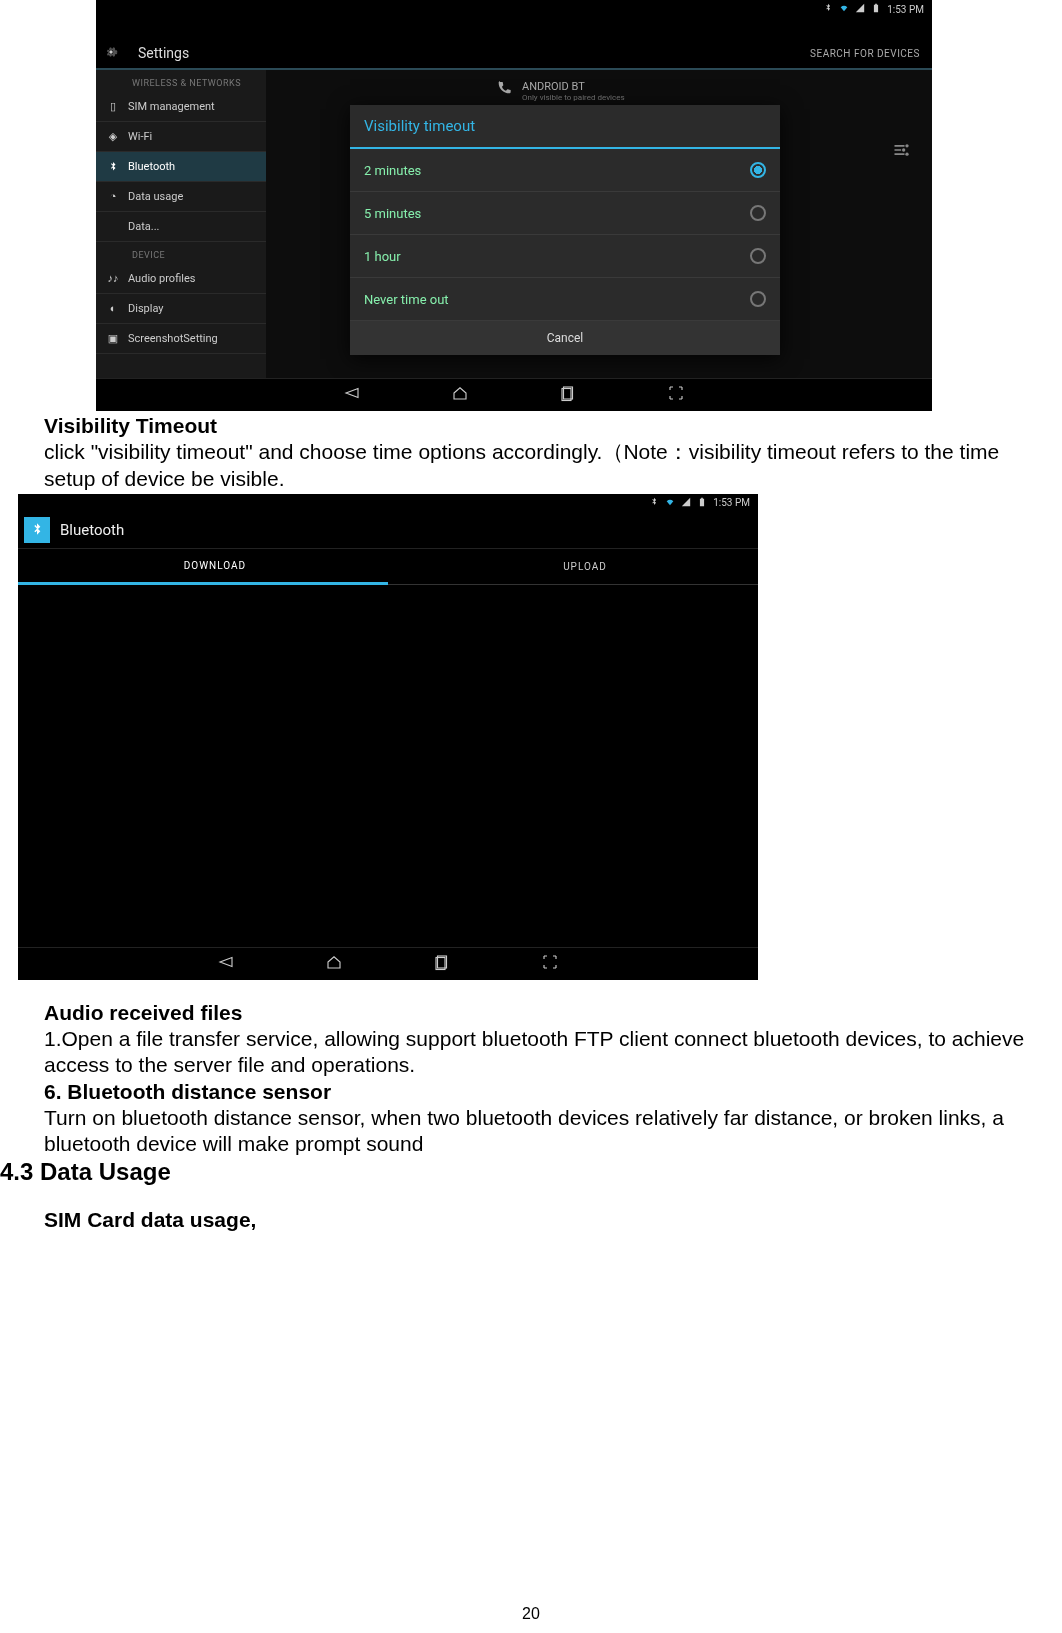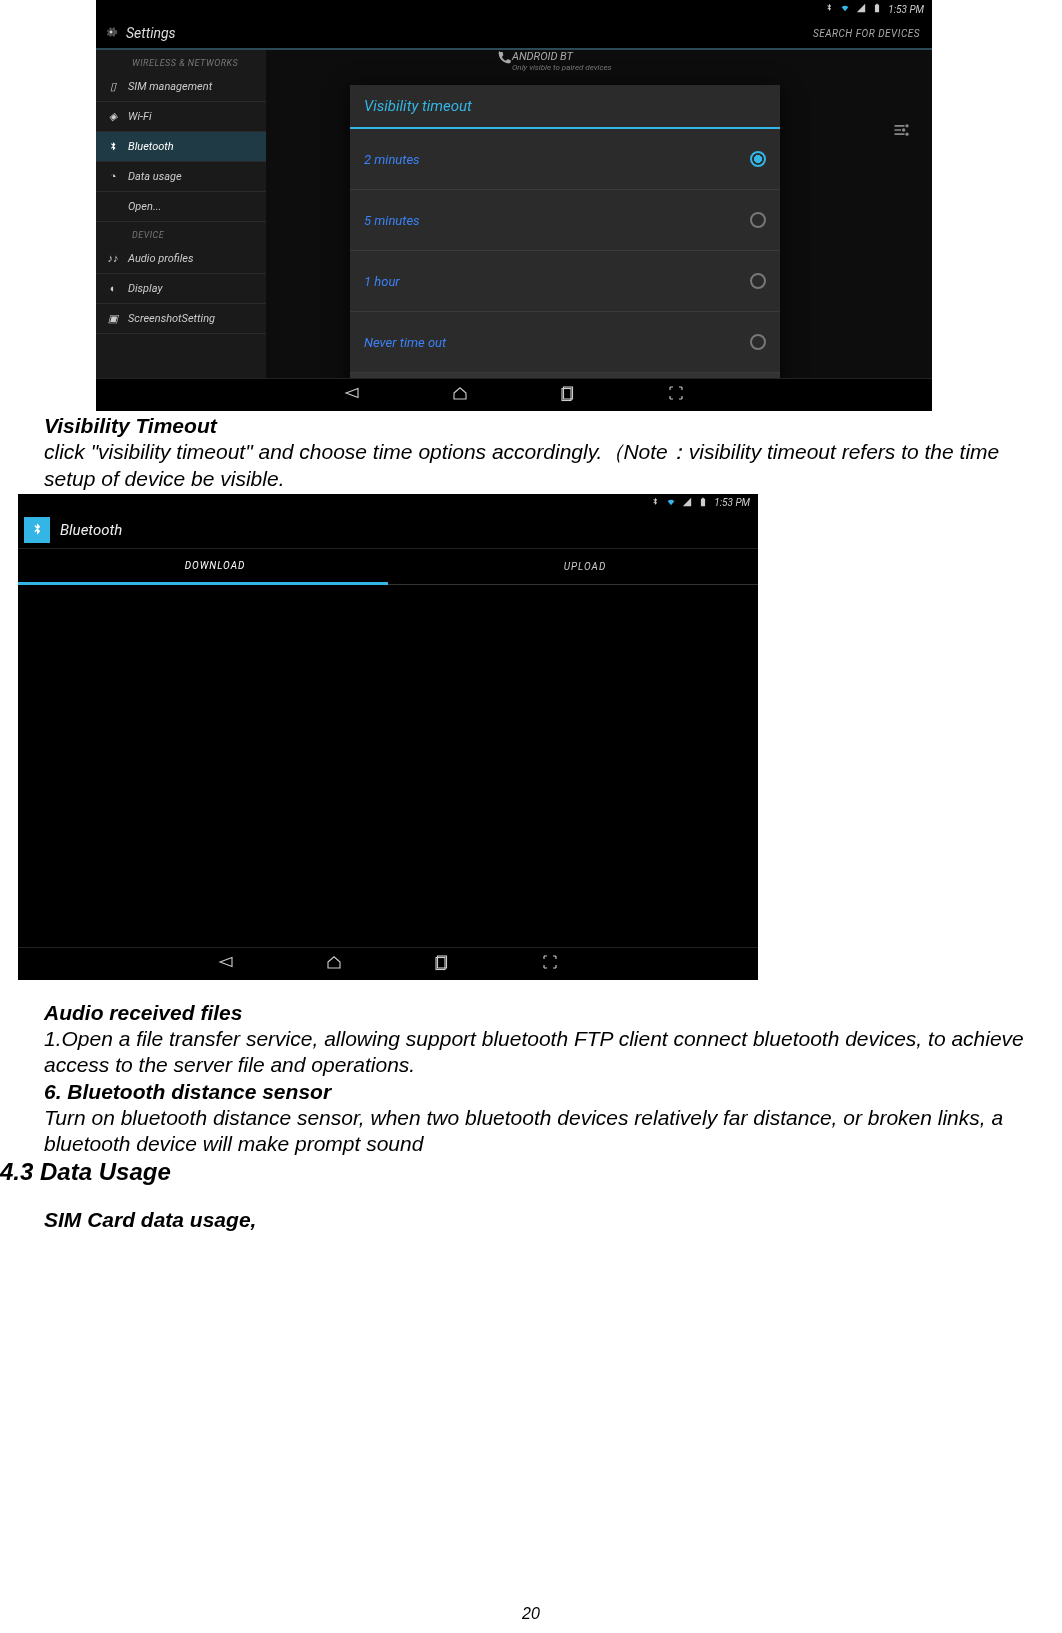--- a/index.html
+++ b/index.html
@@ -8,21 +8,20 @@
     font-family: Arial, sans-serif;
     background: #fff;
     width: 1062px;
   }
   .page {
     width: 1062px;
     min-height: 1633px;
     position: relative;
     box-sizing: border-box;
     padding-bottom: 60px;
-    font-style: italic;
   }
   
   .ss1 {
     margin-left: 96px;
     width: 836px;
     height: 411px;
     background: #000;
     position: relative;
     overflow: hidden;
     color: #fff;
@@ -40,22 +39,23 @@
     color: #ccc;
   }
   .ss1-header {
     height: 30px;
     display: flex;
     align-items: center;
     border-bottom: 2px solid #2b4a56;
     padding-left: 8px;
     font-size: 14px;
     color: #ddd;
-    gap: 8px;
+    gap: 20px;
     position: relative;
+    margin-top: 20px;
   }
   .ss1-header .search-devices {
     position: absolute;
     right: 12px;
     font-size: 10px;
     color: #aaa;
     letter-spacing: 0.5px;
   }
   .gear-icon svg { width: 14px; height: 14px; }
   .ss1-body {
@@ -87,23 +87,24 @@
     color: #fff;
   }
   .sidebar .item .icon { width: 14px; display: flex; justify-content: center; }
   .content-area {
     flex: 1;
     background: #0d0d0d;
     position: relative;
   }
   .bt-device {
     position: absolute;
-    top: 0;
+    top: 10px;
     left: 230px;
     display: flex;
+    gap: 10px;
     color: #aaa;
     font-size: 11px;
     justify-content: center;
   }
   .bt-device .sub { font-size: 8px; color: #777; }
   .sliders-icon {
     position: absolute;
     top: 70px;
     right: 20px;
     color: #888;
@@ -121,23 +122,23 @@
   .modal-title {
     color: #33b5e5;
     padding: 12px 14px;
     border-bottom: 2px solid #33b5e5;
     font-size: 15px;
   }
   .modal-option {
     display: flex;
     justify-content: space-between;
     align-items: center;
-    padding: 22px 14px;
+    padding: 13px 14px;
     border-bottom: 1px solid #3a3a3a;
-    color: #3b82f6;
+    color: #86efac;
   }
   .radio {
     width: 12px; height: 12px; border: 2px solid #777; border-radius: 50%;
     display: inline-block;
   }
   .radio.on { border-color: #33b5e5; background: radial-gradient(circle,#33b5e5 45%,transparent 50%); }
   .modal-cancel {
     text-align: center;
     padding: 10px;
     color: #ddd;
@@ -273,21 +274,21 @@
               </svg>
         </span>
             <span>Bluetooth</span>
           </div>
         <div class="item">
             <span class="icon">◔</span>
             <span>Data usage</span>
           </div>
         <div class="item">
             <span class="icon"></span>
-            <span>Open...</span>
+            <span>Data...</span>
           </div>
         <div class="section-header">DEVICE</div>
         <div class="item">
             <span class="icon">♪♪</span>
             <span>Audio profiles</span>
           </div>
         <div class="item">
             <span class="icon">◐</span>
             <span>Display</span>
           </div>

